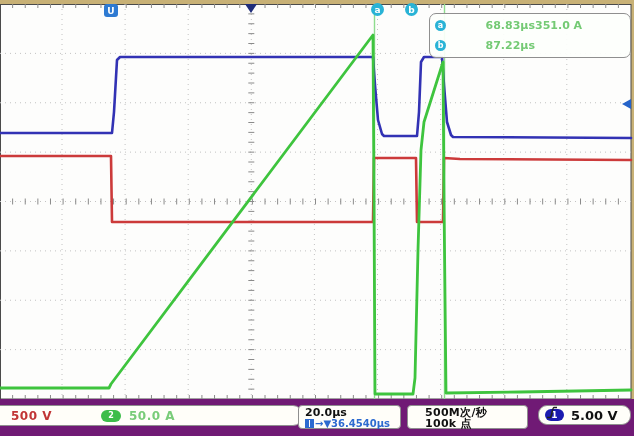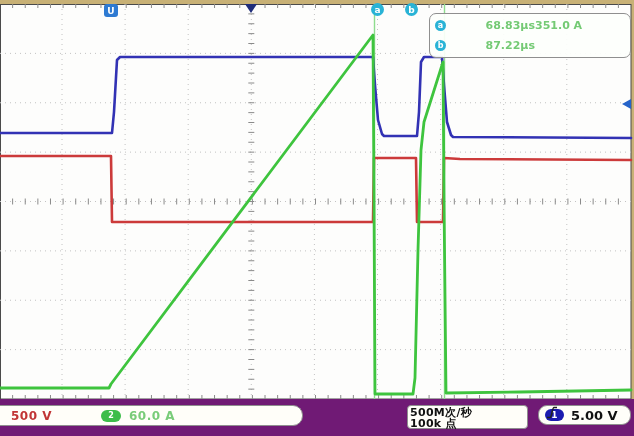--- a/index.html
+++ b/index.html
@@ -42,21 +42,21 @@
   }
   .ch-green-scale{color:#79cc79;font-size:12px;font-weight:bold;margin-left:8px;letter-spacing:0.5px;}
   .box-timebase{left:298px;width:103px;height:24px;border-radius:4px;padding:1px 0 0 6px;}
   .tb-main{color:#111;font-size:11px;font-weight:bold;line-height:11px;}
   .tb-delay{display:flex;align-items:center;color:#2d6bd0;font-size:10px;font-weight:bold;line-height:11px;}
   .grid-icon{
     display:inline-block;width:9px;height:9px;margin-right:1px;
     background:linear-gradient(90deg,#2d6bd0 40%,#fff 40%,#fff 55%,#2d6bd0 55%);
     border:1px solid #2d6bd0;box-sizing:border-box;
   }
-  .box-acq{left:407px;width:121px;height:24px;border-radius:4px;padding:1px 0 0 2px;}
+  .box-acq{left:407px;width:121px;height:24px;border-radius:4px;padding:1px 0 0 17px;}
   .acq-row{color:#111;font-size:11px;font-weight:bold;line-height:11px;letter-spacing:0.3px;}
   .box-trigger{left:538px;width:93px;height:20px;border-radius:9px;
     display:flex;align-items:center;padding:0 6px;}
   .trig-badge{
     width:19px;height:12px;border-radius:7px;background:#1b1bb0;
     color:#fff;font-size:9px;font-weight:bold;line-height:12px;text-align:center;flex:0 0 19px;
   }
   .slope-icon{margin-left:7px;}
   .trig-level{color:#111;font-size:13px;font-weight:bold;margin-left:7px;}
 </style>
@@ -311,23 +311,31 @@
       <span class="bullet">b</span>
       <span class="readout-time">87.22µs</span>
     </div>
   </div>
 
   <div class="bottom-bar">
 
     <div class="sbox box-channels">
       <span class="ch-red-scale">500 V</span>
       <span class="ch-green-badge">2</span>
-      <span class="ch-green-scale">60.0 A</span>
-    </div>
-
+      <span class="ch-green-scale">50.0 A</span>
+    </div>
+
+    <div class="sbox box-timebase">
+      <div class="tb-main">20.0µs</div>
+      <div class="tb-delay">
+        <span class="grid-icon"></span>
+        <span>→▼</span>
+        <span>36.4540µs</span>
+      </div>
+    </div>
 
     <div class="sbox box-acq">
       <div class="acq-row">500M次/秒</div>
       <div class="acq-row">100k 点</div>
     </div>
 
     <div class="sbox box-trigger">
       <span class="trig-badge">1</span>
       <svg class="slope-icon" width="12" height="13" viewBox="0 0 12 13">
         <path d="M1,11.5 H4 C6,11.5 6,1.5 8,1.5 H11" fill="none" stroke="#222" stroke-width="1.6"></path>

